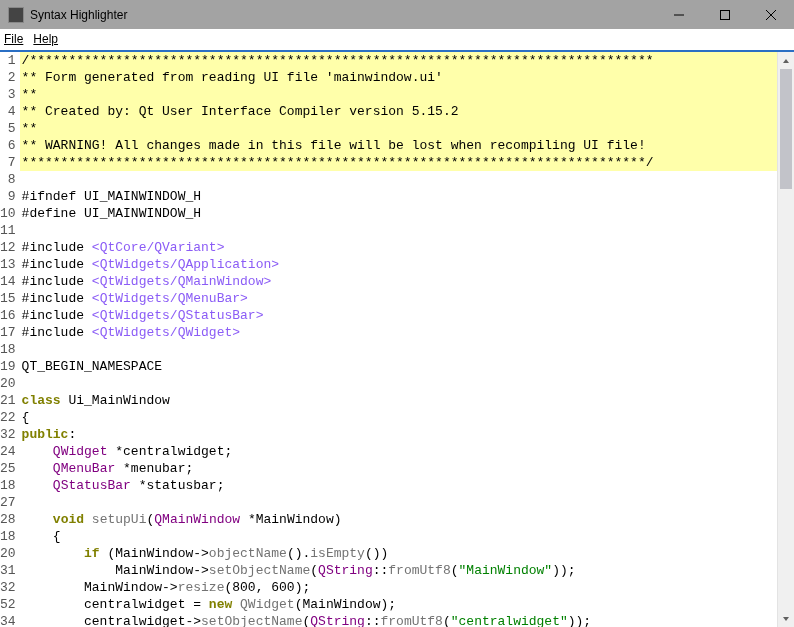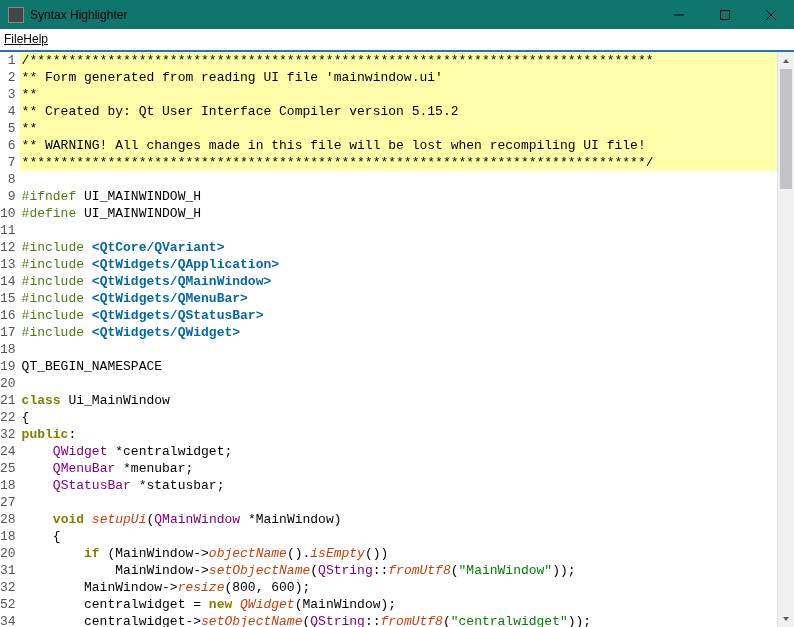--- a/index.html
+++ b/index.html
@@ -1,42 +1,42 @@
 <!DOCTYPE html>
 <html><head>
 <meta charset="utf-8">
 <style>
 * { margin: 0; padding: 0; box-sizing: border-box; }
 body { font-family: "Segoe UI", Tahoma, sans-serif; font-size: 12px; background: #fff; width: 794px; height: 627px; overflow: hidden; display: flex; flex-direction: column; }
-.titlebar { height: 30px; display: flex; align-items: center; padding: 0 0 0 8px; background: #0f766e; border-bottom: 1px solid #fff; }
+.titlebar { height: 30px; display: flex; align-items: center; padding: 0 0 0 8px; background: #a3a3a3; border-bottom: 1px solid #fff; }
 .app-icon { width: 16px; height: 16px; background: #444; border: 1px solid #888; margin-right: 6px; }
 .title { flex: 1; font-size: 12px; color: #000; }
 .winbtns { display: flex; height: 100%; }
 .winbtn { width: 46px; display: flex; align-items: center; justify-content: center; cursor: pointer; }
 .winbtn svg { width: 10px; height: 10px; }
-.menubar { display: flex; padding: 2px 4px 4px 4px; font-size: 12px; }
+.menubar { display: flex; padding: 2px 4px 4px 4px; gap: 10px; font-size: 12px; }
 .menuitem { text-decoration: underline; cursor: pointer; }
 .divider { height: 2px; background: #2a6fc4; }
 .editor { flex: 1; display: flex; font-family: Consolas, "Courier New", monospace; font-size: 13px; line-height: 17px; overflow: hidden; position: relative; }
 .gutter { background: #fff; color: #555; text-align: right; padding: 0 4px 0 0; user-select: none; }
 .gutter div { height: 17px; }
 .code { flex: 1; white-space: pre; }
 .codeline { height: 17px; padding-left: 2px; }
 .hl { background: #ffffaa; }
 .scrollbar { position: absolute; right: 0; top: 0; bottom: 0; width: 17px; background: #f0f0f0; border-left: 1px solid #e3e3e3; }
 .sbthumb { position: absolute; left: 2px; right: 2px; top: 17px; height: 120px; background: #c2c3c9; }
 .sbarrow { position: absolute; left: 0; right: 0; height: 17px; display: flex; align-items: center; justify-content: center; }
 .sbarrow.up { top: 0; }
 .sbarrow.down { bottom: 0; }
 
 .kw { color: #808000; font-weight: bold; }
-.pp { color: #4d7c0f; }
-.inc { color: #0369a1; font-weight: bold; }
+.pp { color: #000000; }
+.inc { color: #8b5cf6; }
 .cls { color: #800080; }
-.fn { color: #c2410c; font-style: italic; }
+.fn { color: #737373; }
 .str { color: #008000; }
 </style>
 </head>
 <body>
 
 <div class="titlebar">
   <div class="app-icon"></div>
   <div class="title">Syntax Highlighter</div>
   <div class="winbtns">
     <div class="winbtn">

